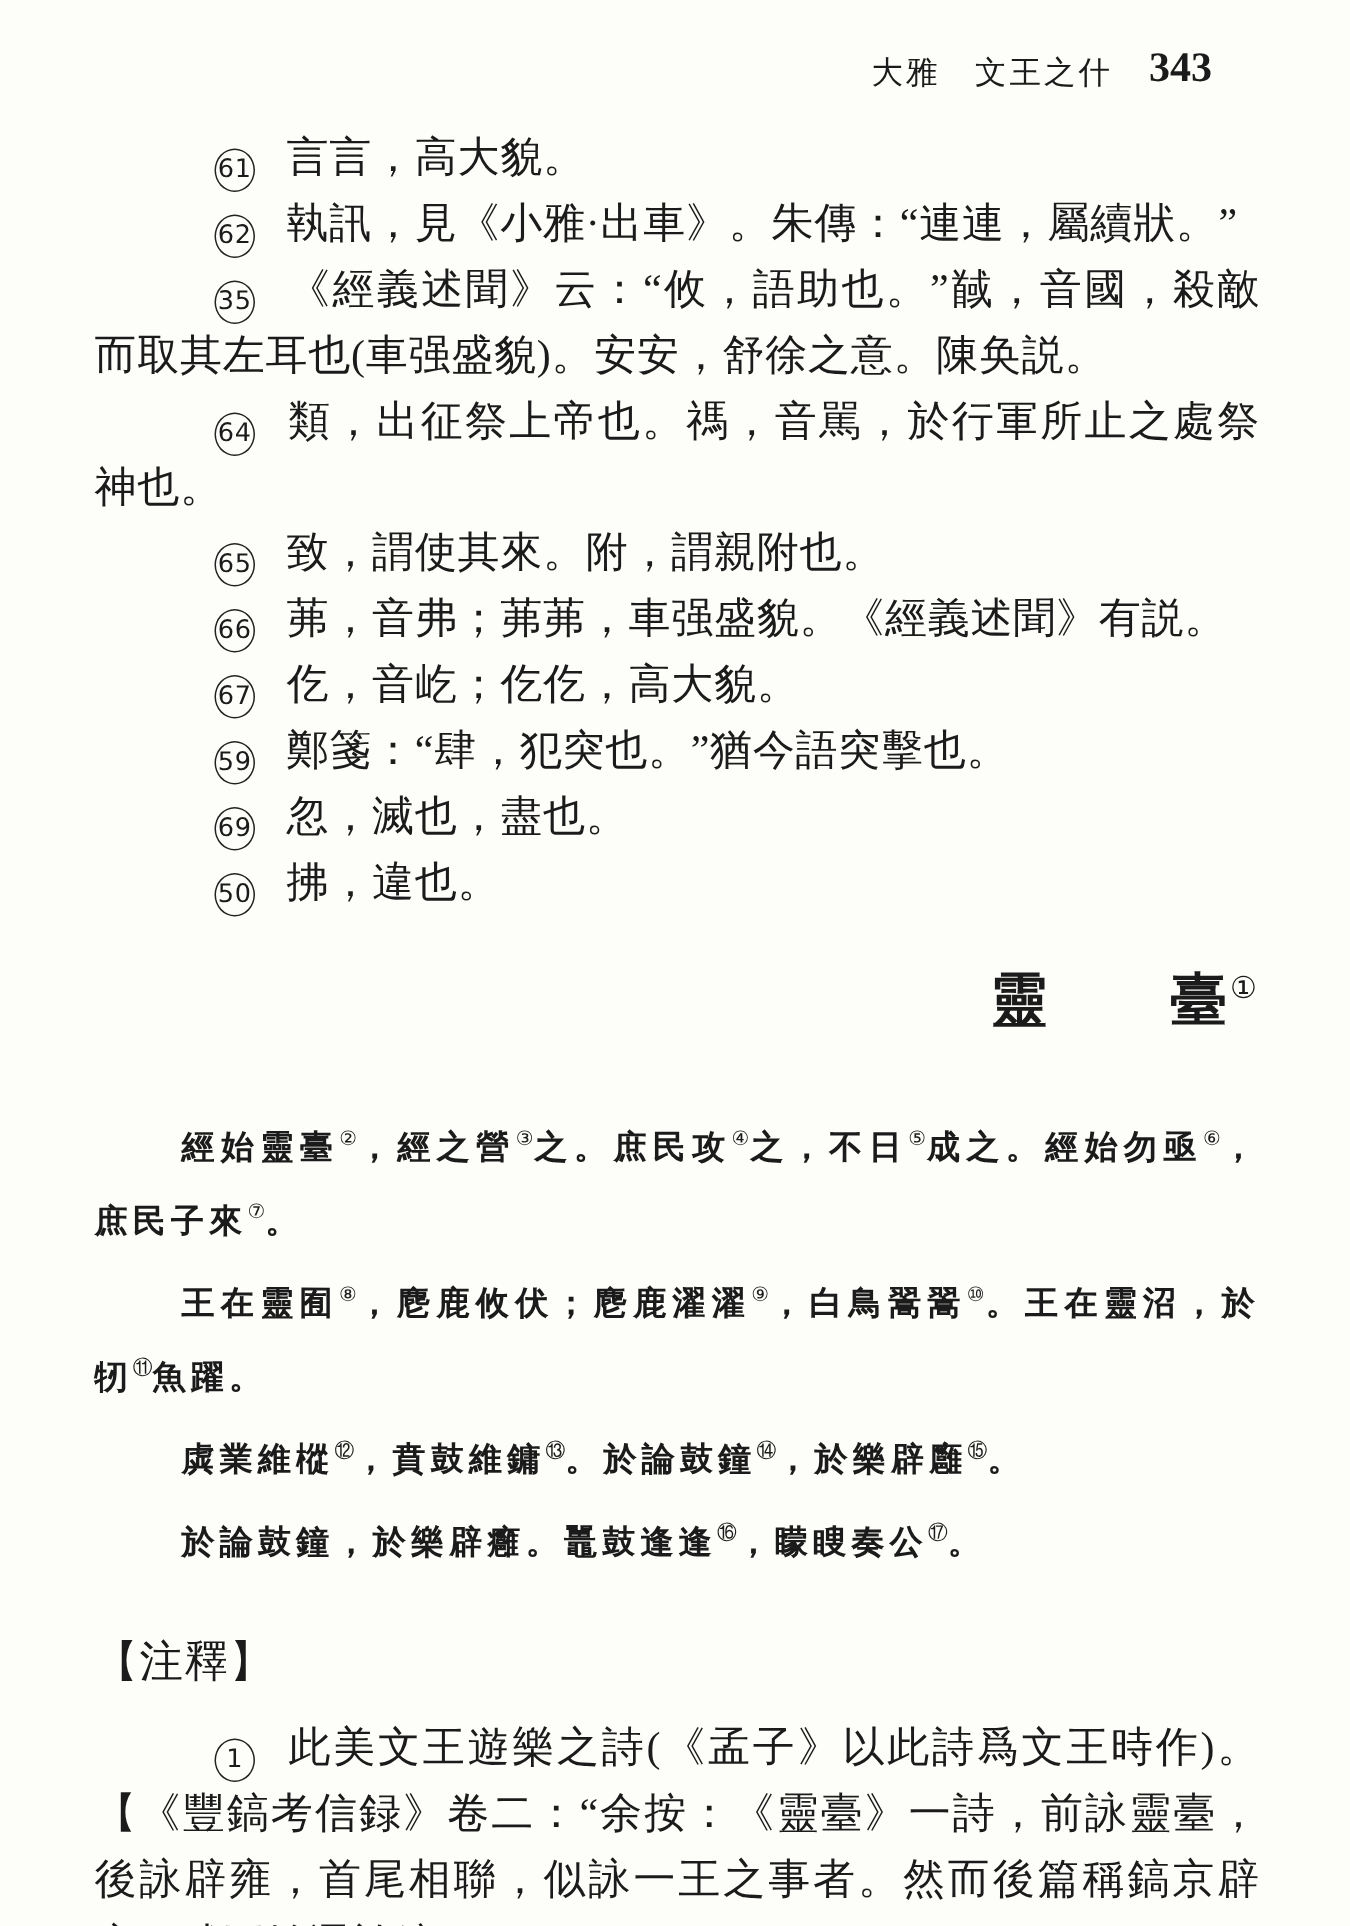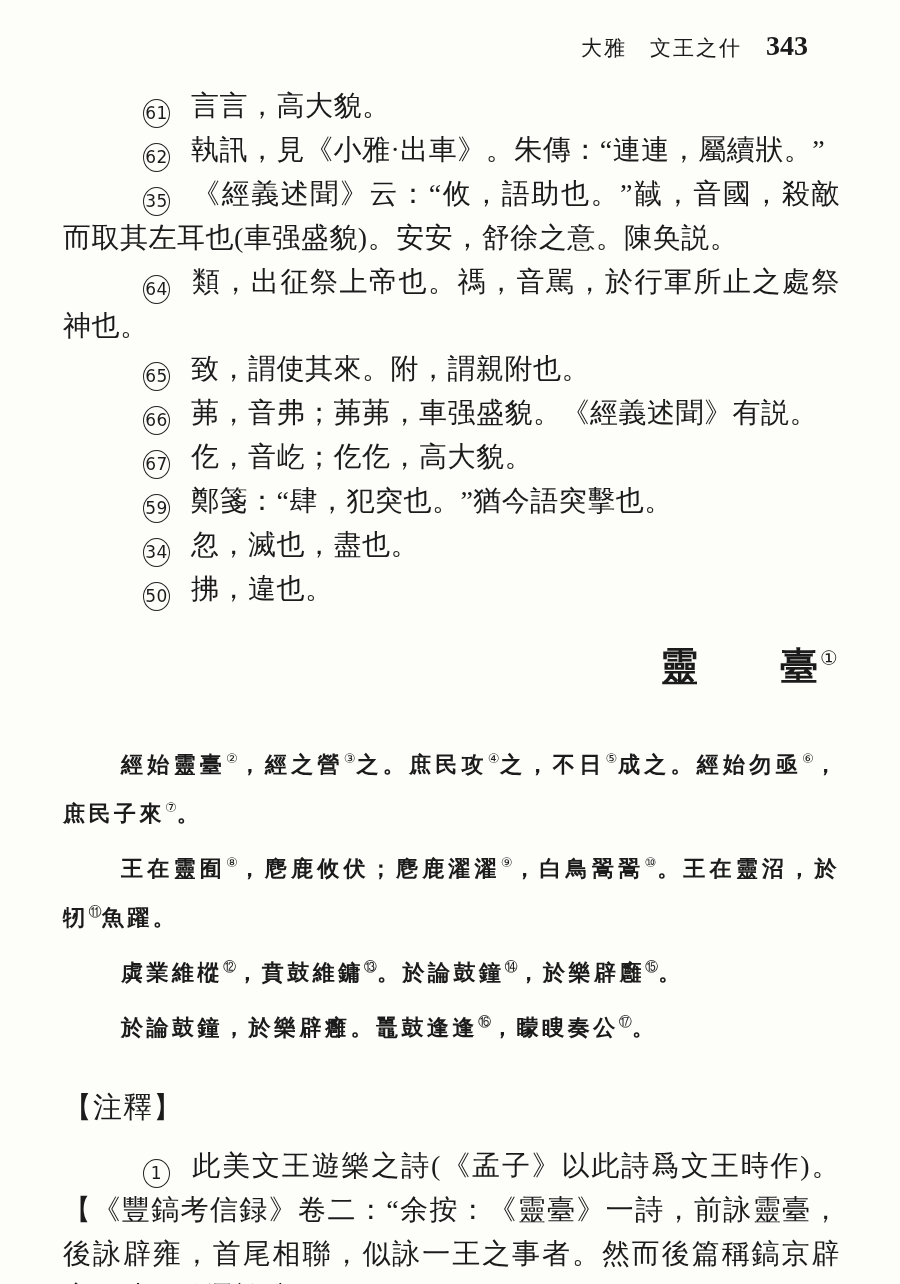--- a/index.html
+++ b/index.html
@@ -92,21 +92,21 @@
 
     <div class="anno">
       <p><span class="circ">61</span><span>言言，高大貌。</span></p>
       <p><span class="circ">62</span><span>執訊，見《小雅·出車》。朱傳：“連連，屬續狀。”</span></p>
       <p><span class="circ">35</span><span>《經義述聞》云：“攸，語助也。”馘，音國，殺敵而取其左耳也(車强盛貌)。安安，舒徐之意。陳奂説。</span></p>
       <p><span class="circ">64</span><span>類，出征祭上帝也。禡，音駡，於行軍所止之處祭神也。</span></p>
       <p><span class="circ">65</span><span>致，謂使其來。附，謂親附也。</span></p>
       <p><span class="circ">66</span><span>茀，音弗；茀茀，車强盛貌。《經義述聞》有説。</span></p>
       <p><span class="circ">67</span><span>仡，音屹；仡仡，高大貌。</span></p>
       <p><span class="circ">59</span><span>鄭箋：“肆，犯突也。”猶今語突擊也。</span></p>
-      <p><span class="circ">34</span><span>忽，滅也，盡也。</span></p>
+      <p><span class="circ">69</span><span>忽，滅也，盡也。</span></p>
       <p><span class="circ">50</span><span>拂，違也。</span></p>
     </div>
 
     <div class="poem-title">
       <span>靈　　臺</span><sup>①</sup>
     </div>
 
     <div class="poem">
       <p>經始靈臺<sup class="cn">②</sup>，經之營<sup class="cn">③</sup>之。庶民攻<sup class="cn">④</sup>之，不日<sup class="cn">⑤</sup>成之。經始勿亟<sup class="cn">⑥</sup>，庶民子來<sup class="cn">⑦</sup>。</p>
       <p>王在靈囿<sup class="cn">⑧</sup>，麀鹿攸伏；麀鹿濯濯<sup class="cn">⑨</sup>，白鳥翯翯<sup class="cn">⑩</sup>。王在靈沼，於牣<sup class="cn">⑪</sup>魚躍。</p>

